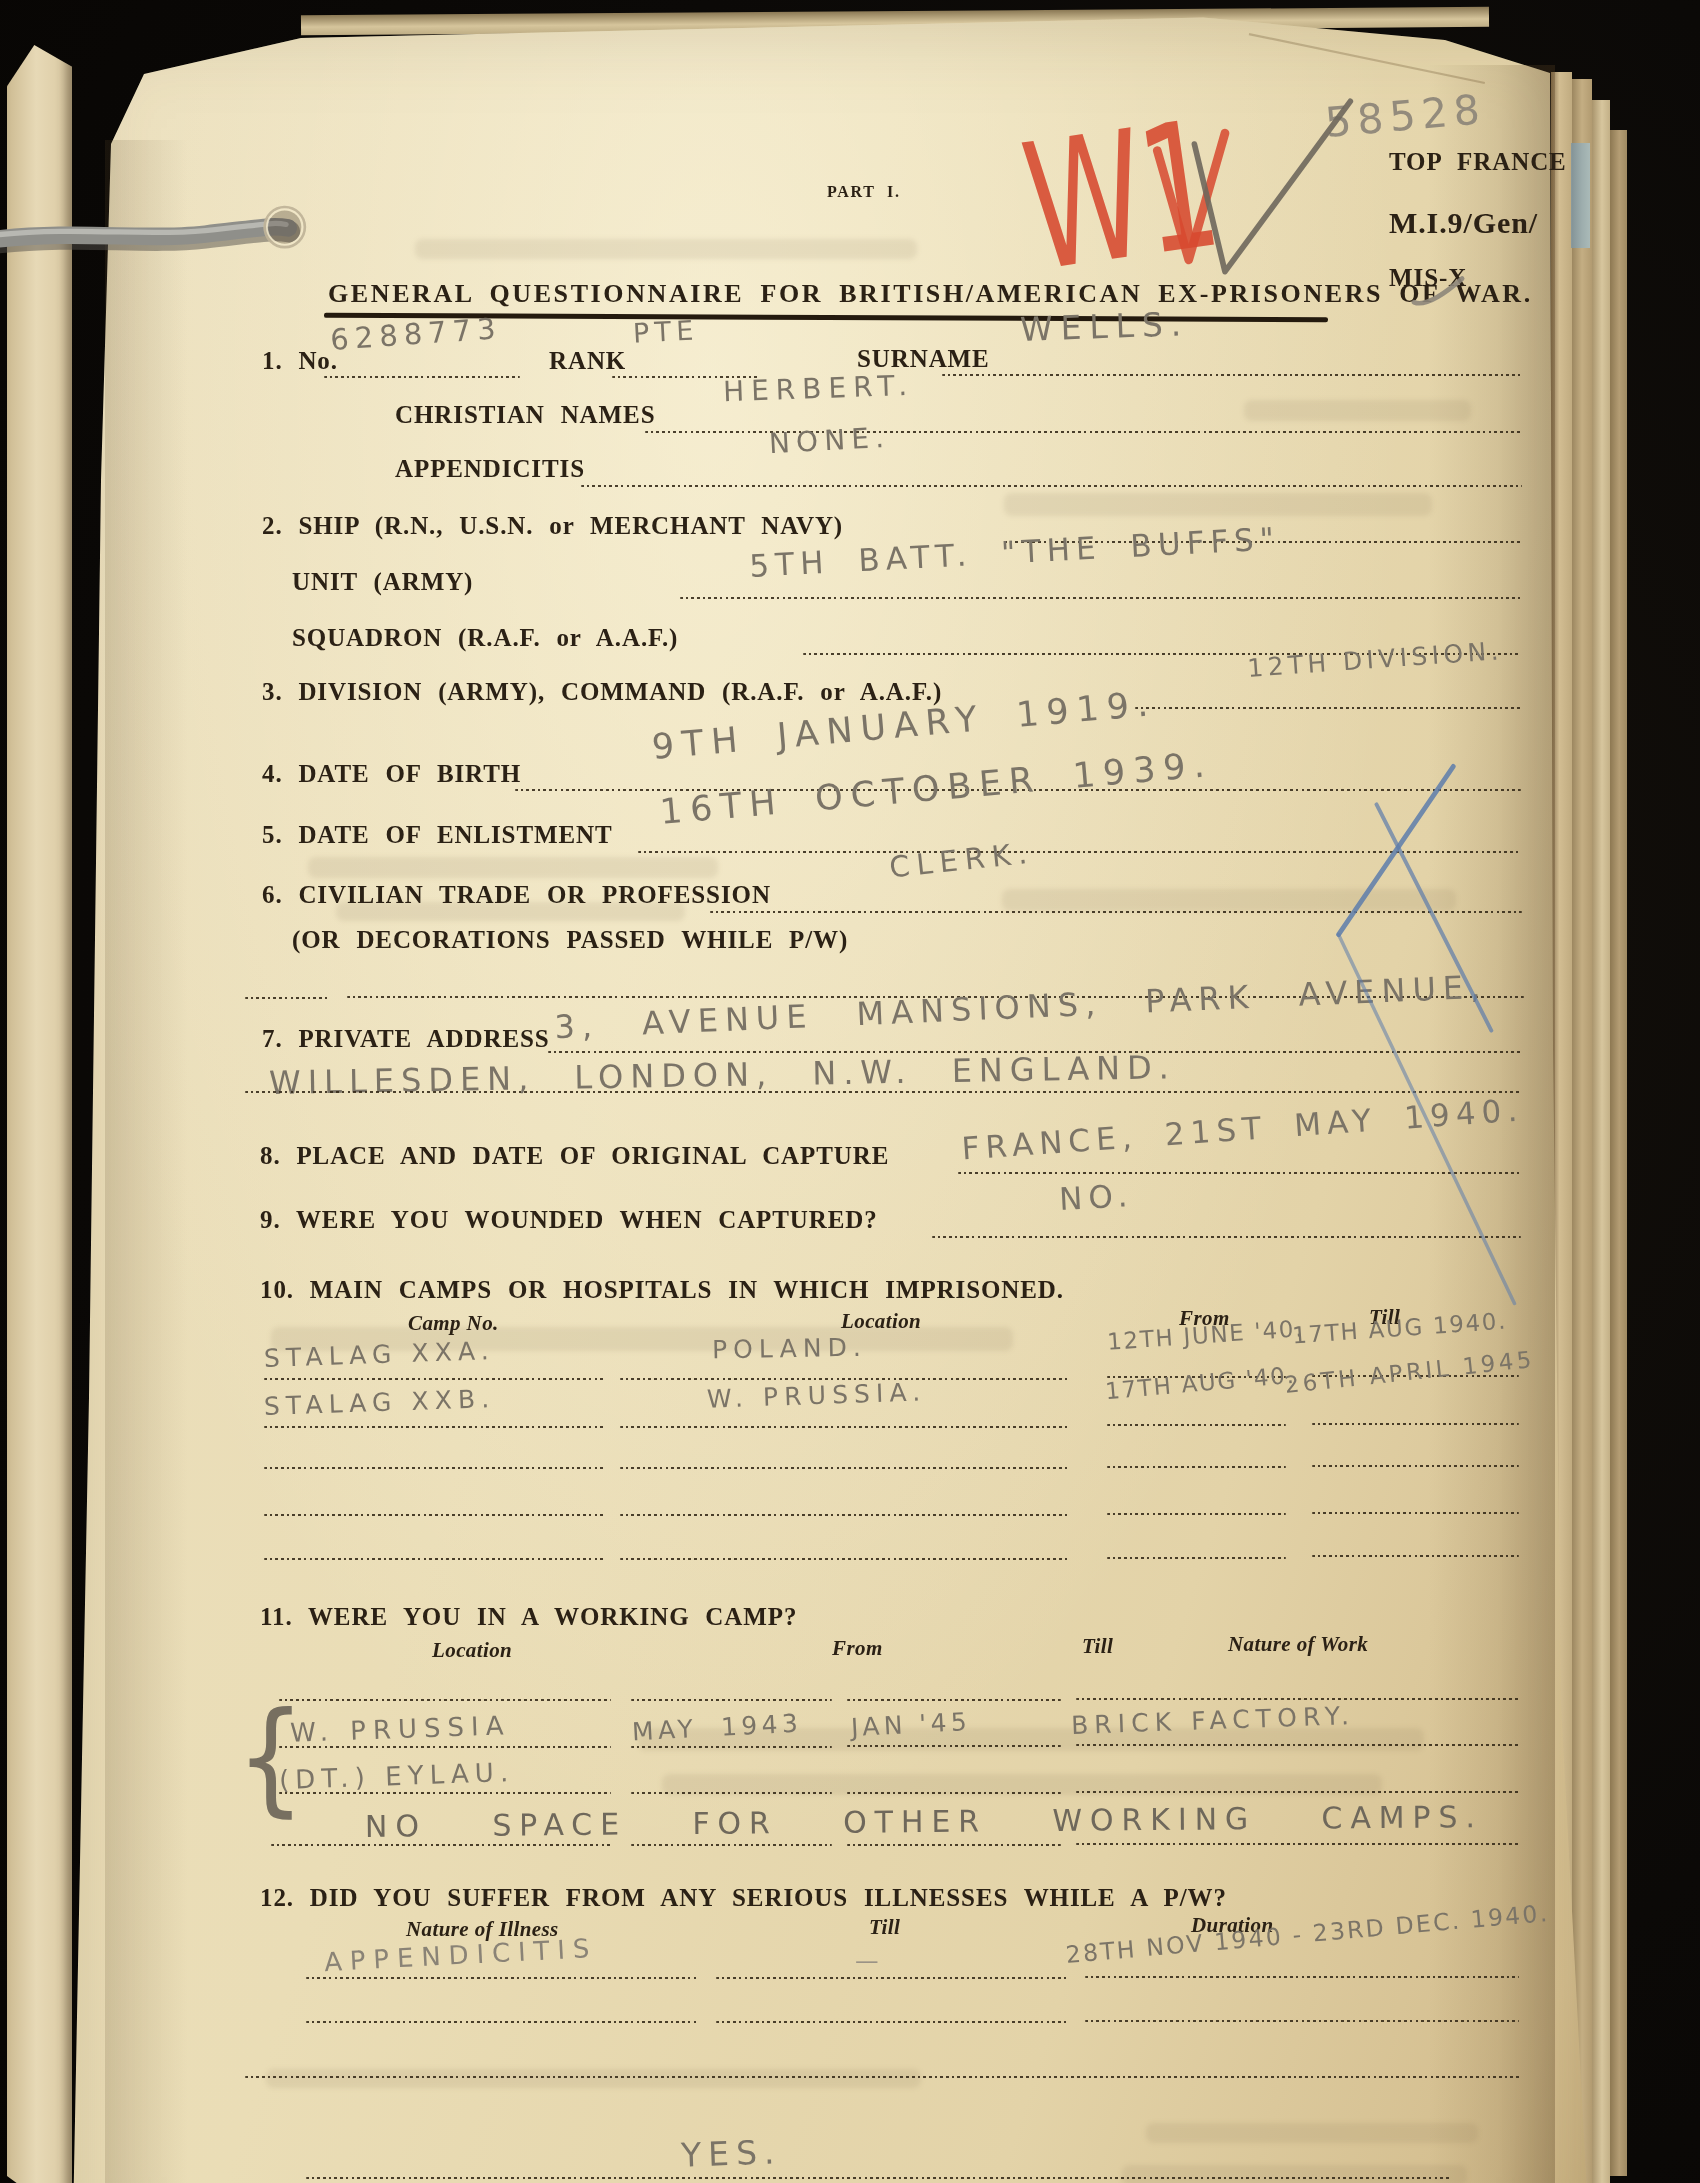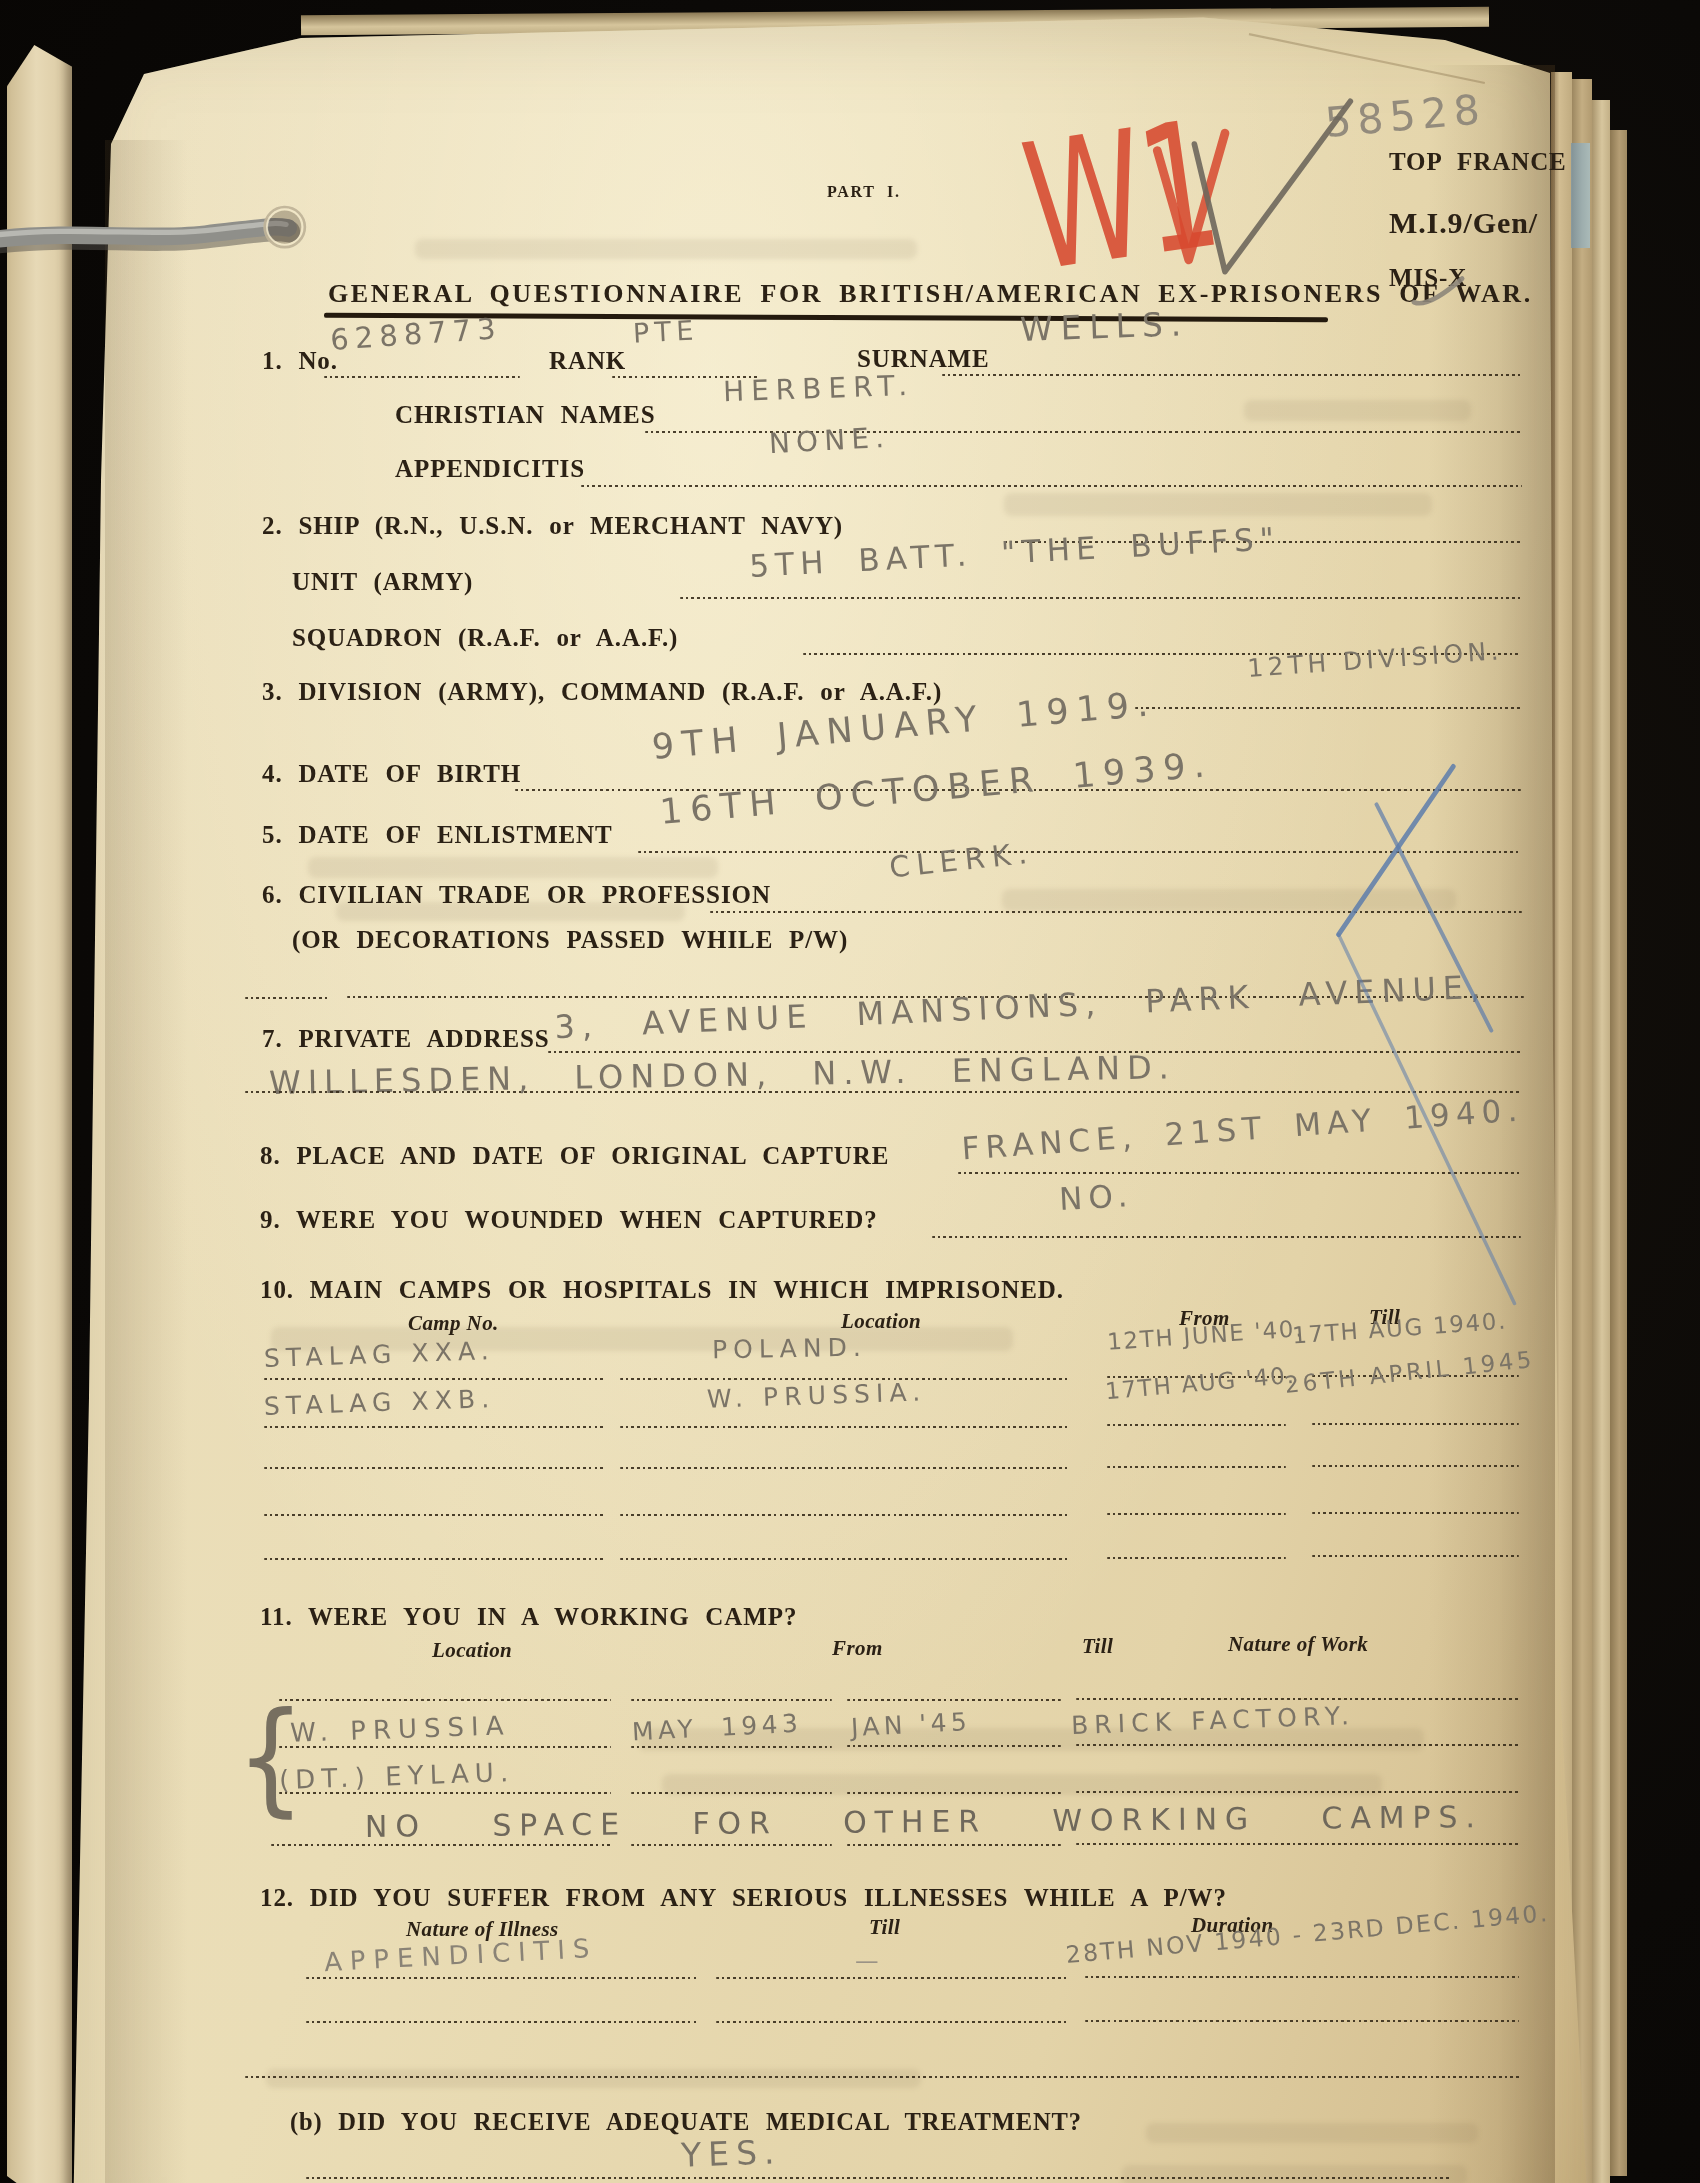--- a/index.html
+++ b/index.html
@@ -226,21 +226,20 @@
   <div class="hw" style="left:855px;top:1947px;font-size:23.6px;color:#9a9285">—</div>
   <div class="hw" style="left:1065px;top:1920px;font-size:23.6px;letter-spacing:2.2px;transform:rotate(-5deg)">28TH NOV 1940 - 23RD DEC. 1940.</div>
   <div class="dot" style="left:306px;top:1977px;width:393px"></div>
   <div class="dot" style="left:716px;top:1977px;width:352px"></div>
   <div class="dot" style="left:1085px;top:1976px;width:434px"></div>
   <div class="dot" style="left:306px;top:2021px;width:393px"></div>
   <div class="dot" style="left:716px;top:2021px;width:352px"></div>
   <div class="dot" style="left:1085px;top:2020px;width:434px"></div>
   <div class="dot" style="left:245px;top:2076px;width:1277px"></div>
 
-  <div class="lbl" style="left:290px;top:2108px;font-size:24.5px">(b) DID YOU RECEIVE ADEQUATE MEDICAL TREATMENT?</div>
   <div class="hw" style="left:681px;top:2134px;font-size:33px;letter-spacing:7px;transform:rotate(-2deg)">YES.</div>
   <div class="dot" style="left:306px;top:2177px;width:1144px"></div>
 
   <svg class="overlay" width="1701" height="2366" viewBox="0 0 3895 5418">
 
     <line x1="2860" y1="78" x2="3400" y2="190" stroke="rgba(110,85,50,.3)" stroke-width="5"></line>
 
     <polyline points="2650,345 2722,595 2805,305" fill="none" stroke="#d7492f" stroke-width="20" stroke-linecap="round" stroke-linejoin="round" opacity=".85"></polyline>
 
     <polyline points="2735,330 2805,622 3092,232" fill="none" stroke="#6e675c" stroke-width="13" stroke-linecap="round" stroke-linejoin="round" opacity=".9"></polyline>

